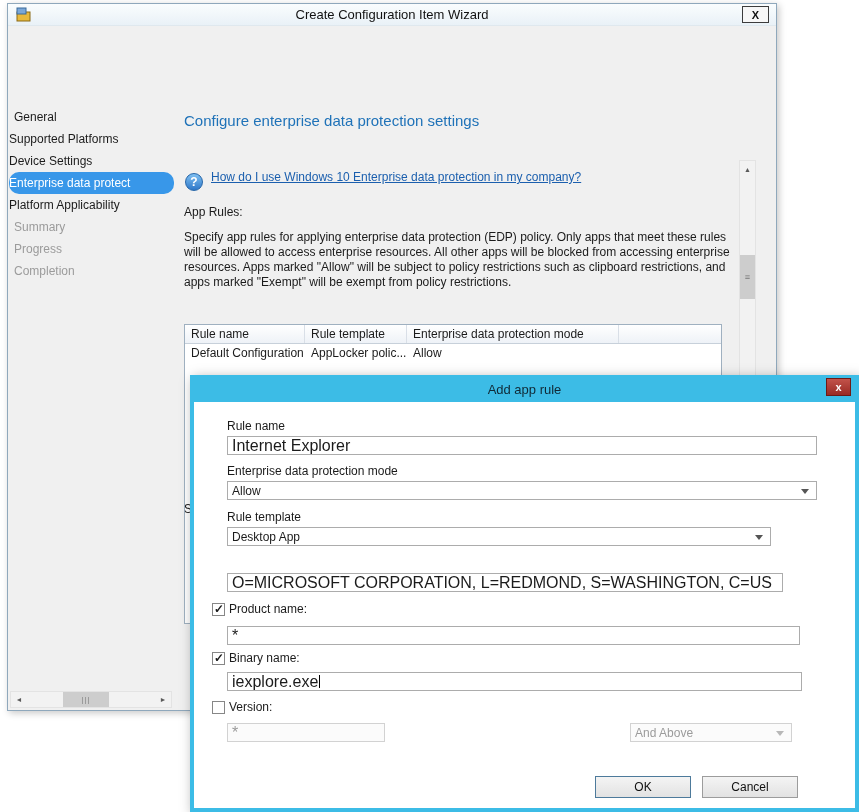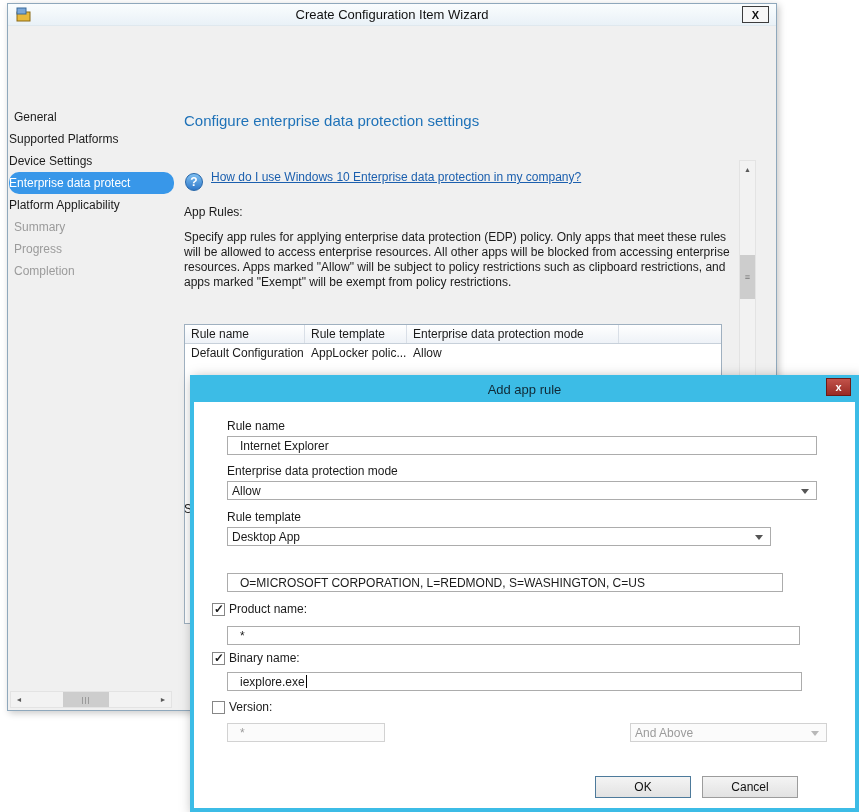--- a/index.html
+++ b/index.html
@@ -89,22 +89,22 @@
                   background: #3cbce6; }
   .dlg-title { position: absolute; left: 0; right: 0; top: 3px; text-align: center;
                font-size: 13px; color: #102a36; }
   .dlg-close { position: absolute; right: 4px; top: -1px; width: 25px; height: 18px;
                border: 1px solid #6d1a16; background: linear-gradient(#c2524a, #992a24);
                color: #fff; font-size: 11px; font-weight: bold; display: flex;
                align-items: center; justify-content: center; cursor: default; }
 
   .lbl { position: absolute; font-size: 12px; color: #1b1b1b; white-space: nowrap; }
   .tb  { position: absolute; height: 19px; border: 1px solid #acacac; background: #fff;
-         font-size: 12px; color: #1b1b1b; display: flex; align-items: center;
-         padding: 0 12px; white-space: nowrap; overflow: hidden; }
+         font-size: 16px; color: #1b1b1b; display: flex; align-items: center;
+         padding: 0 4px; white-space: nowrap; overflow: hidden; }
   .tb.disabled { border-color: #d2d2d2; color: #9b9b9b; background: #fbfbfb; }
   .cb  { position: absolute; height: 19px; border: 1px solid #acacac; background: #fff;
          font-size: 12px; color: #1b1b1b; display: flex; align-items: center;
          padding: 0 20px 0 4px; }
   .cb::after { content: ""; position: absolute; right: 7px; top: 7px;
                border-left: 4px solid transparent; border-right: 4px solid transparent;
                border-top: 5px solid #555; }
   .cb.disabled { border-color: #d2d2d2; color: #9b9b9b; background: #fbfbfb; }
   .cb.disabled::after { border-top-color: #b8b8b8; }
   .ck  { position: absolute; width: 13px; height: 13px; border: 1px solid #878787;
@@ -129,21 +129,21 @@
   .t-publisher { left: 33px; top: 194px; width: 556px; }
   .k-product   { left: 18px; top: 224px; }
   .l-product   { left: 35px; top: 223px; }
   .t-product   { left: 33px; top: 247px; width: 573px; }
   .k-binary    { left: 18px; top: 273px; }
   .l-binary    { left: 35px; top: 272px; }
   .t-binary    { left: 33px; top: 293px; width: 575px; }
   .k-version   { left: 18px; top: 322px; }
   .l-version   { left: 35px; top: 321px; }
   .t-version   { left: 33px; top: 344px; width: 158px; }
-  .s-version   { left: 436px; top: 344px; width: 197px; }
+  .s-version   { left: 436px; top: 344px; width: 162px; }
   .b-ok        { left: 401px; top: 397px; }
   .b-cancel    { left: 508px; top: 397px; }
 </style>
 </head>
 <body>
 
 <div class="canvas">
 
   <div class="window">
 

